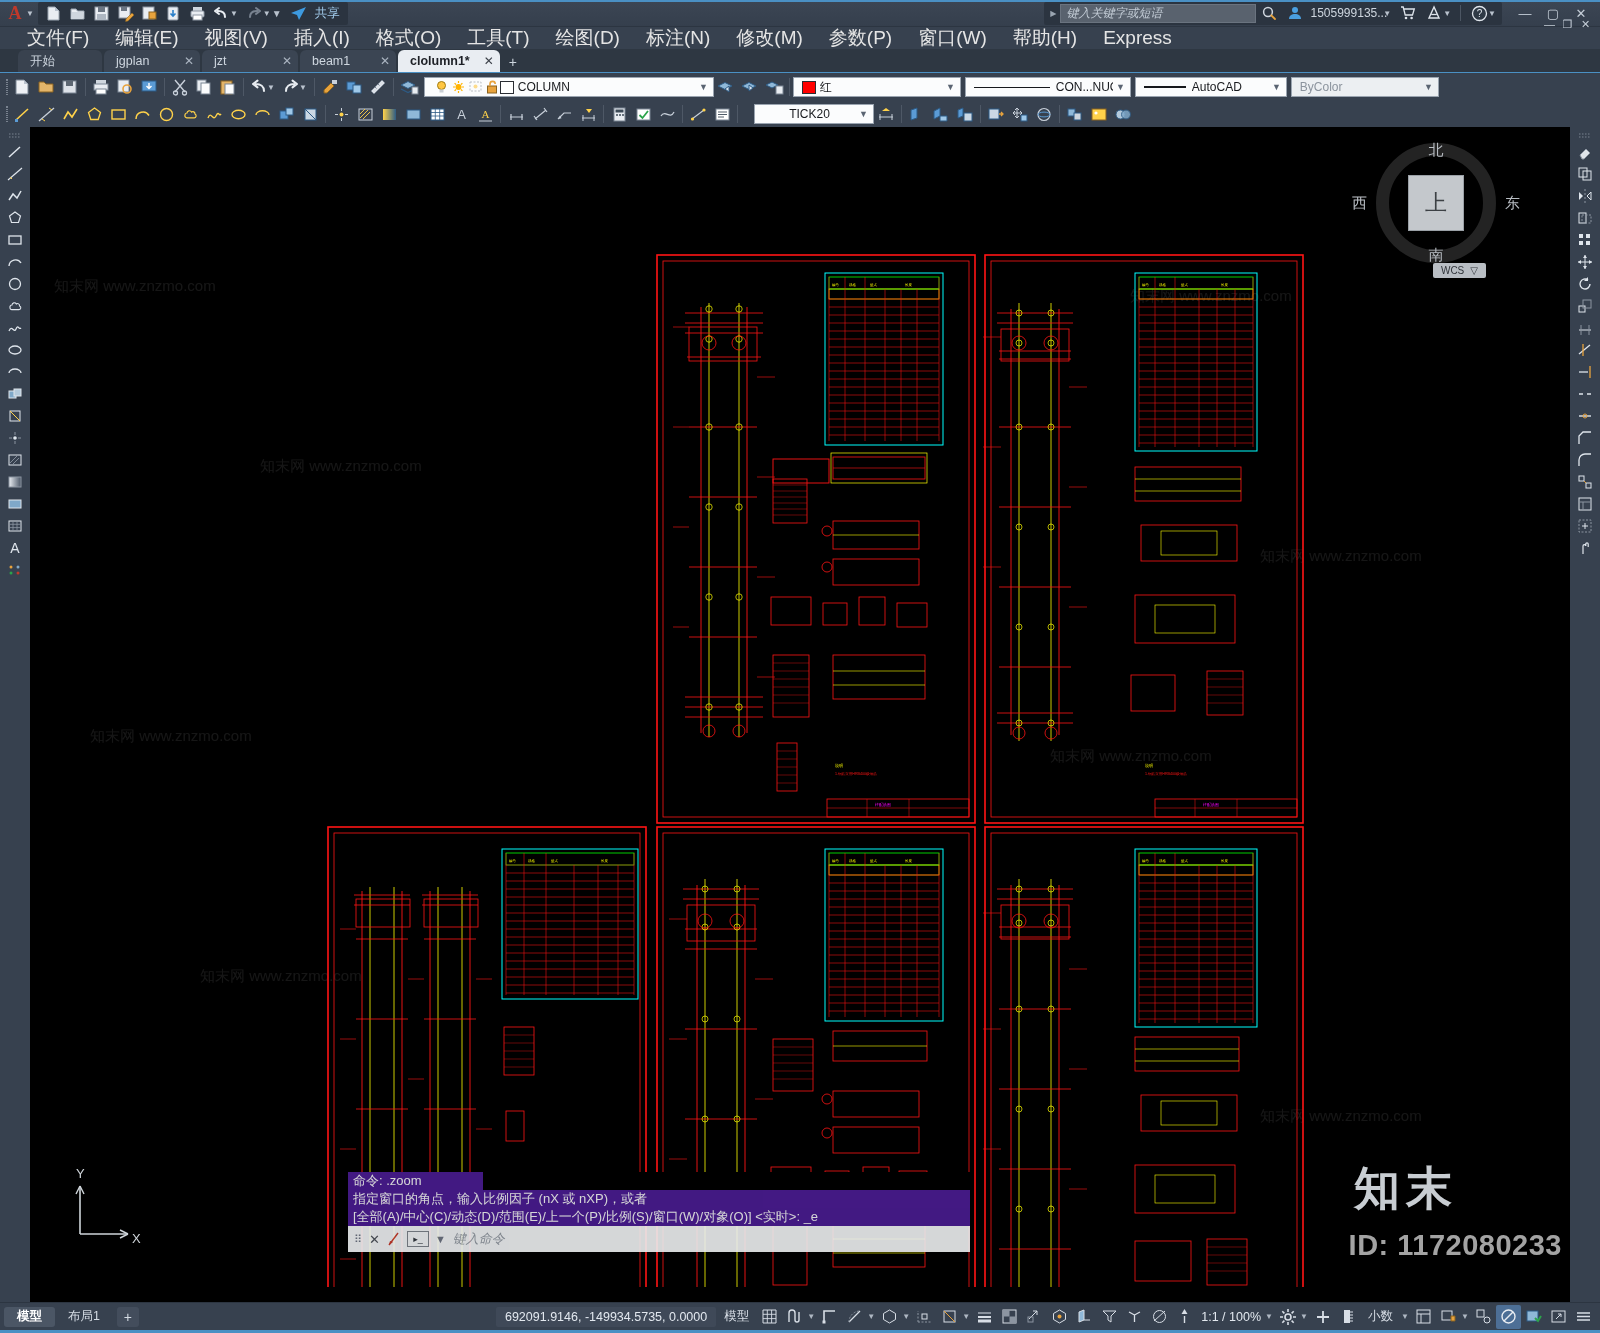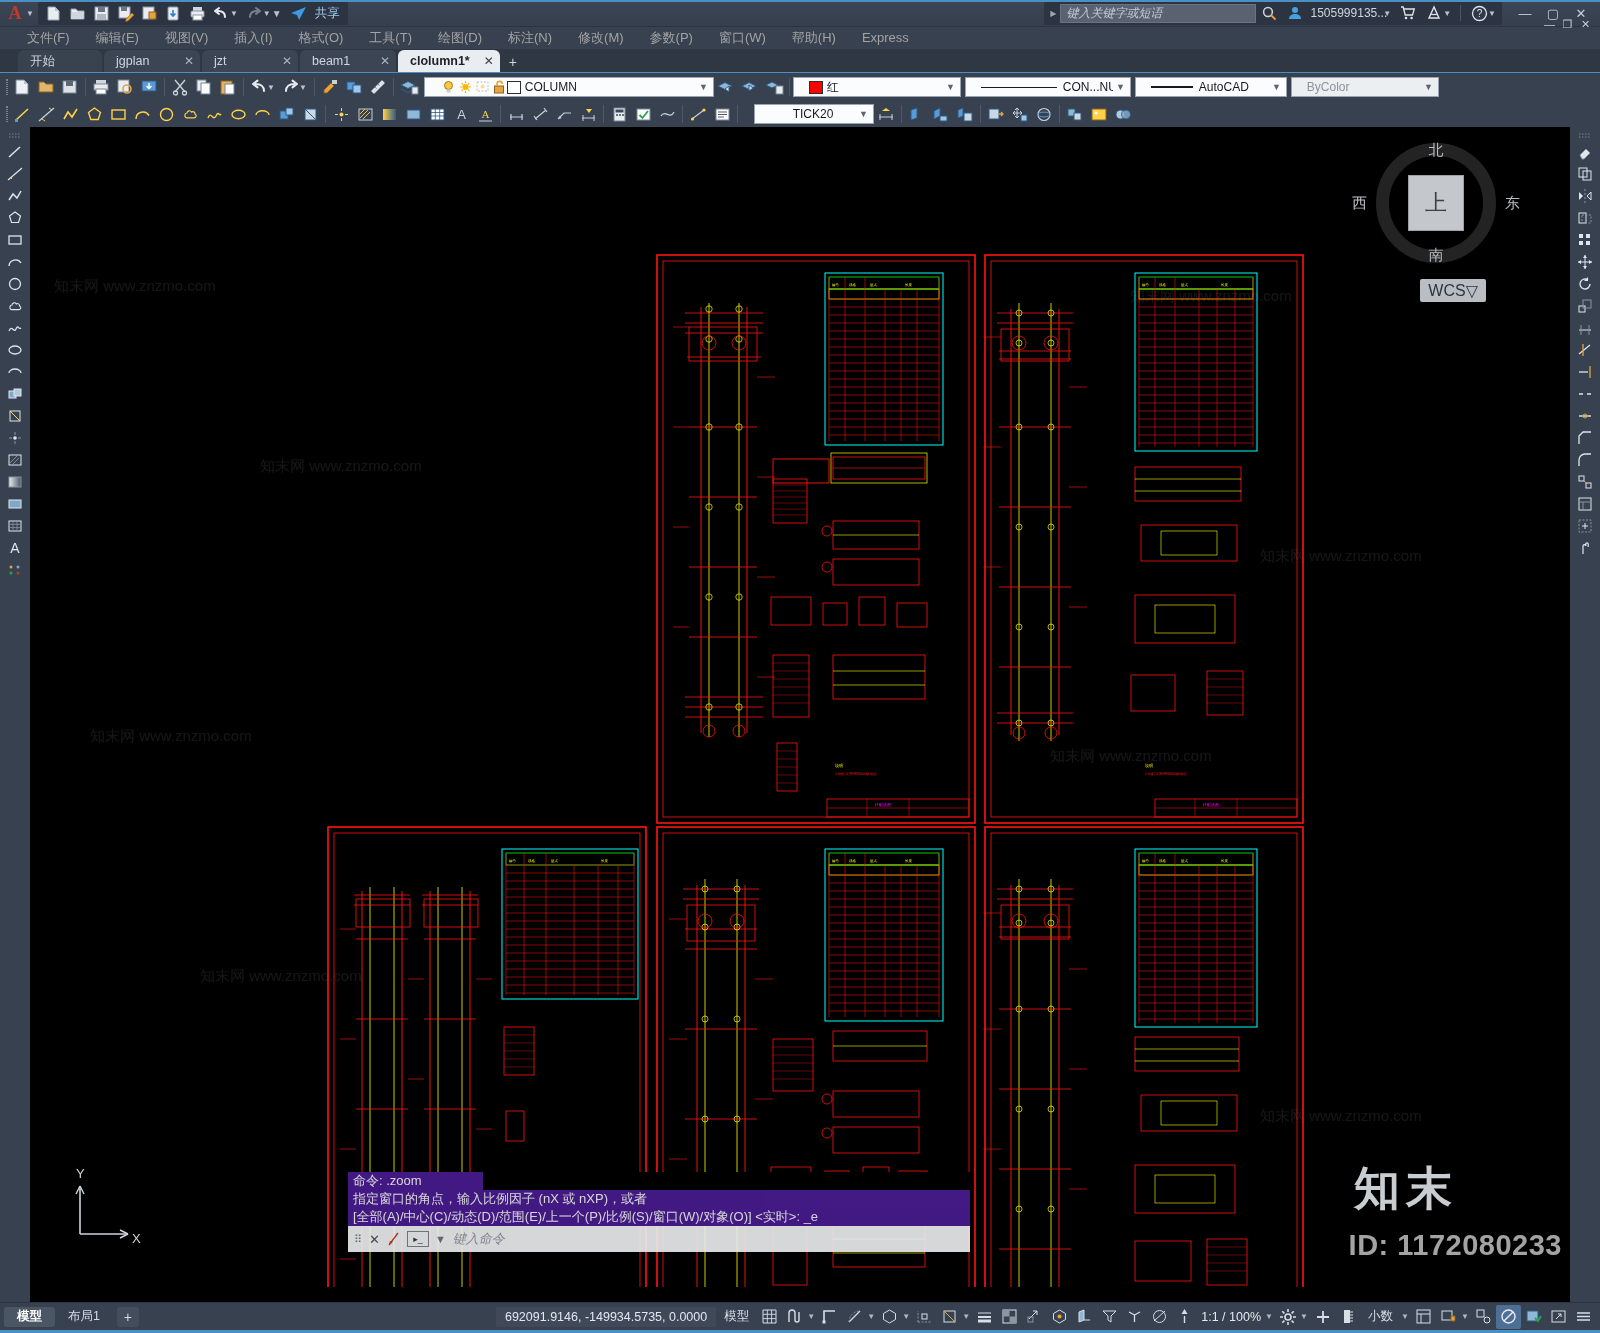--- a/index.html
+++ b/index.html
@@ -43,21 +43,21 @@
   .wctrl{ display:flex; align-items:center; gap:2px; margin-left:10px;}
   .wbtn{ width:26px;height:22px; display:flex;align-items:center;justify-content:center;
          color:#c5ced8; font-size:13px;}
   .wbtn2{ width:17px;height:18px; display:flex;align-items:center;justify-content:center;
          color:#c5ced8; font-size:11px;}
   .win-sub{ position:absolute; right:6px; top:15px; display:flex; gap:1px;}
 
   
   .menubar{ height:22px; background:#37414f; display:flex; align-items:center;
     padding-left:14px; gap:0; flex:0 0 22px; }
-  .menuitem{ padding:0 13px; font-size:13px; color:#a3a3a3; line-height:22px;}
+  .menuitem{ padding:0 13px; font-size:19px; color:#e5e5e5; line-height:22px;}
 
   
   .tabbar{ height:24px; background:#2e3742; display:flex; align-items:flex-end;
     padding-left:18px; flex:0 0 24px; border-bottom:1px solid #4a90c4;}
   .ftab{ height:22px; min-width:96px; background:#3b4553; display:flex; align-items:center;
      padding:0 6px 0 12px; font-size:12.5px; color:#cfd7e0; margin-right:2px;
      border-radius:6px 6px 0 0; position:relative;}
   .ftab.start{ min-width:84px; background:#39424f;justify-content:center;}
   .ftab.active{ background:#e9edf2; color:#1d2026; font-weight:bold;}
   .ftab .lbl{ flex:1; white-space:nowrap;}
@@ -69,21 +69,21 @@
   
   .tbrow{ background:#37414f; display:flex; align-items:center; height:28px; flex:0 0 28px;
      padding-left:3px; gap:0px;}
   .tbrow2{ height:26px; flex:0 0 26px; }
   .grip{ width:7px; height:20px; display:flex; align-items:center; justify-content:center;}
   .grip i{ display:block; width:2px; height:16px; border-left:1px dotted #79828f;
       border-right:1px dotted #79828f; }
   .ti{ width:24px; height:24px; display:flex; align-items:center; justify-content:center; }
   .tsep{ width:1px; height:18px; background:#4e5866; margin:0 3px;}
   .combo{ height:20px; background:#fbfcfd; border:1px solid #9aa4b0; display:flex;
-     align-items:center; padding:0 2px 0 15px; color:#17191d; font-size:12px; }
+     align-items:center; padding:0 2px 0 8px; color:#17191d; font-size:12px; }
   .combo .cv{ flex:1; white-space:nowrap; overflow:hidden;}
   .combo .cd{ font-size:9px; color:#5a6472; padding:0 3px;}
   .layercombo{ width:290px;}
   .colorcombo{ width:168px;}
   .ltcombo{ width:166px;}
   .lwcombo{ width:152px;}
   .pscombo{ width:148px; background:#eceff2; color:#8b939d;}
   .dimcombo{ width:124px;}
   .swatch{ width:14px;height:13px; border:1px solid #2a2d33; margin-right:4px; flex:0 0 14px;}
   .lt-line{ width:76px; height:1px; background:#17191d; margin-right:6px; flex:0 0 76px;}
@@ -106,22 +106,22 @@
   .viewcube{ position:absolute; right:74px; top:16px; width:120px; height:120px;}
   .vc-ring{ position:absolute; inset:0; border-radius:50%; border:13px solid #232323;}
   .vc-face{ position:absolute; left:32px; top:32px; width:56px; height:56px;
      background:#c4c8cc; border:1px solid #9aa0a6; display:flex; align-items:center;
      justify-content:center; color:#3c4044; font-size:22px;}
   .vc-n,.vc-s,.vc-w,.vc-e{ position:absolute; color:#b9bec4; font-size:15px;}
   .vc-n{ left:50%; transform:translateX(-50%); top:-2px;}
   .vc-s{ left:50%; transform:translateX(-50%); bottom:-2px;}
   .vc-w{ left:-24px; top:50%; transform:translateY(-50%);}
   .vc-e{ right:-24px; top:50%; transform:translateY(-50%);}
-  .wcs{ position:absolute; right:84px; top:152px; background:#b9bec4; color:#30343a;
-     font-size:16px; padding:2px 8px; border-radius:2px; display:flex; gap:0; align-items:center;}
+  .wcs{ position:absolute; right:84px; top:136px; background:#b9bec4; color:#30343a;
+     font-size:10px; padding:2px 8px; border-radius:2px; display:flex; gap:6px; align-items:center;}
 
   
   .ucs{ position:absolute; left:40px; bottom:58px; width:90px; height:80px; color:#cfd5da;}
 
   
   .cmdwin{ position:absolute; left:318px; bottom:50px; width:622px; font-size:13px;
       font-family:"Liberation Sans",sans-serif; }
   .cmdhist{ background:#000; }
   .cmdline{ background:#4c1d95; color:#f2f3f4; padding:1px 5px; white-space:nowrap;
       overflow:hidden; height:18px; line-height:16px; opacity:.88;}

